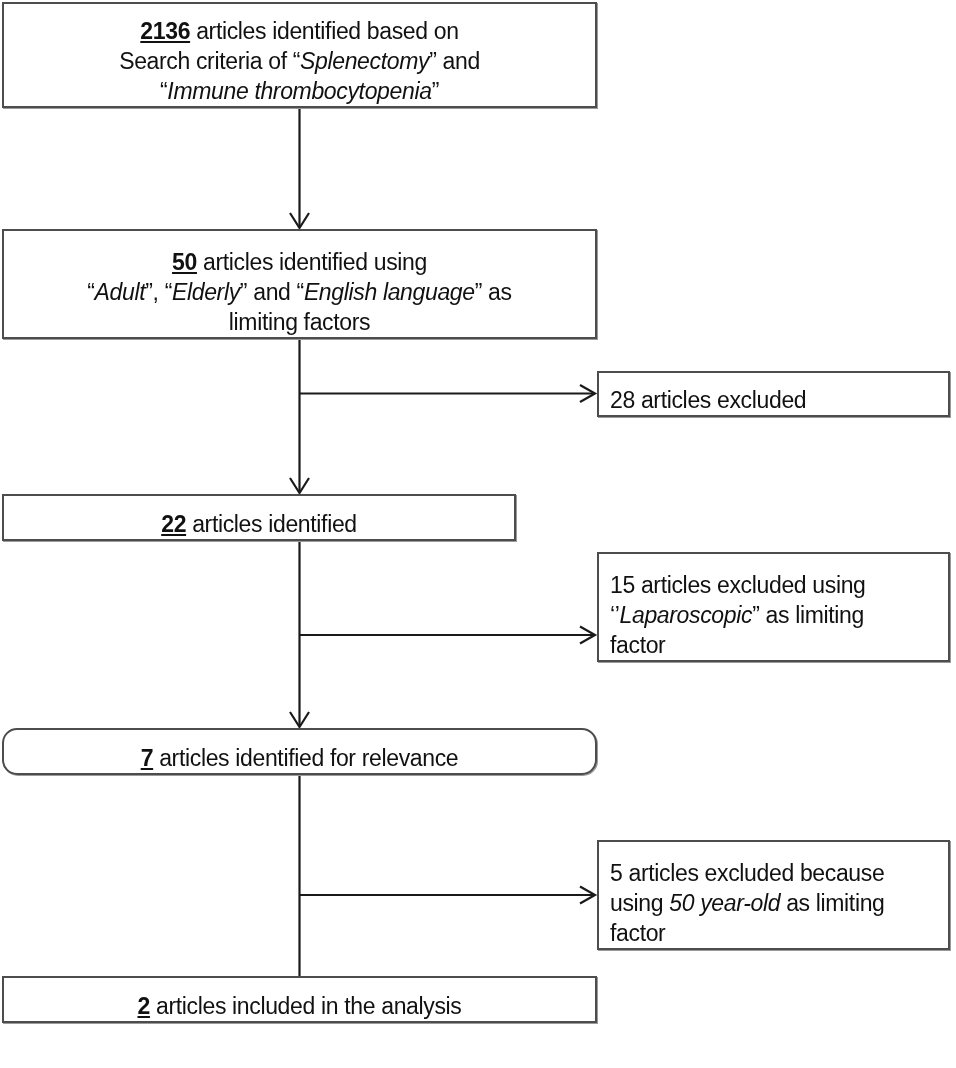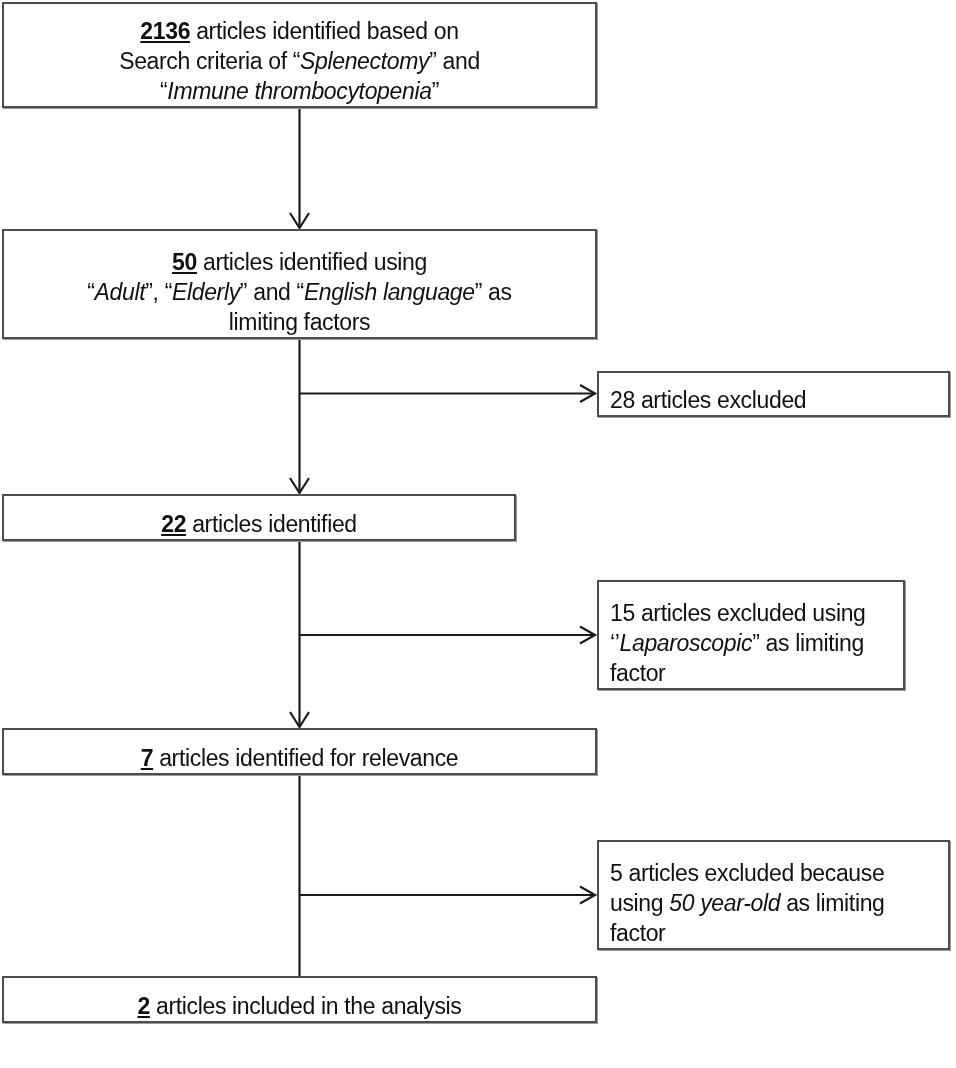--- a/index.html
+++ b/index.html
@@ -58,22 +58,22 @@
   i.term {
     font-weight: normal;
     font-style: italic;
   }
 
   
   #box-identified      { left: 2px;   top: 2px;    width: 595px; height: 106px; }
   #box-limited         { left: 2px;   top: 229px;  width: 595px; height: 110px; }
   #box-excluded-28     { left: 597px; top: 371px;  width: 353px; height: 46px;  }
   #box-22-identified   { left: 2px;   top: 494px;  width: 514px; height: 47px;  }
-  #box-excluded-15     { left: 597px; top: 580px;  width: 308px; height: 110px; }
-  #box-7-relevance     { left: 2px;   top: 728px;  width: 595px; height: 47px;  }
+  #box-excluded-15     { left: 597px; top: 552px;  width: 353px; height: 110px; }
+  #box-7-relevance     { left: 2px;   top: 728px;  width: 595px; height: 47px; border-radius: 15px;  }
   #box-excluded-5      { left: 597px; top: 840px;  width: 353px; height: 110px; }
   #box-2-included      { left: 2px;   top: 976px; width: 595px; height: 47px;  }
 
   
   #connectors {
     position: absolute;
     left: 0;
     top: 0;
     width: 956px;
     height: 1068px;

